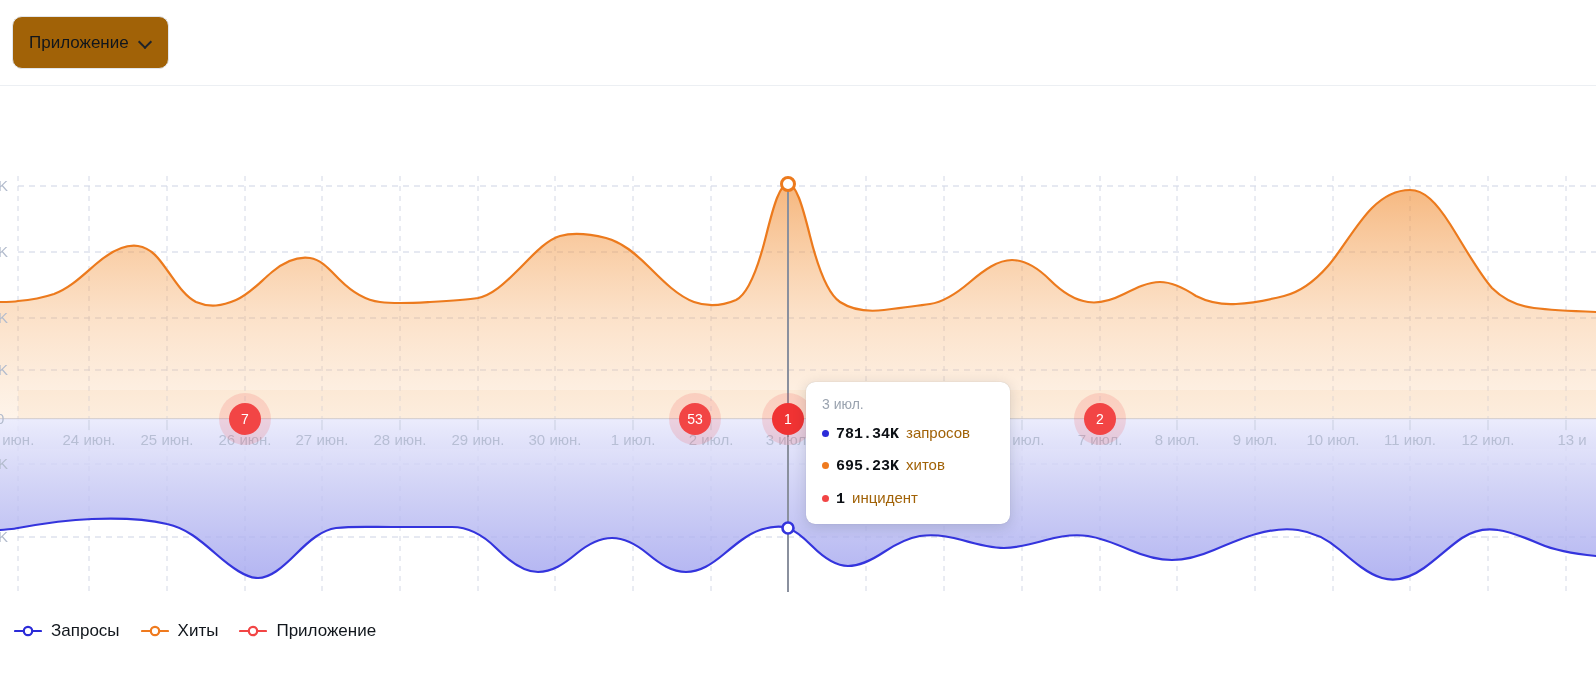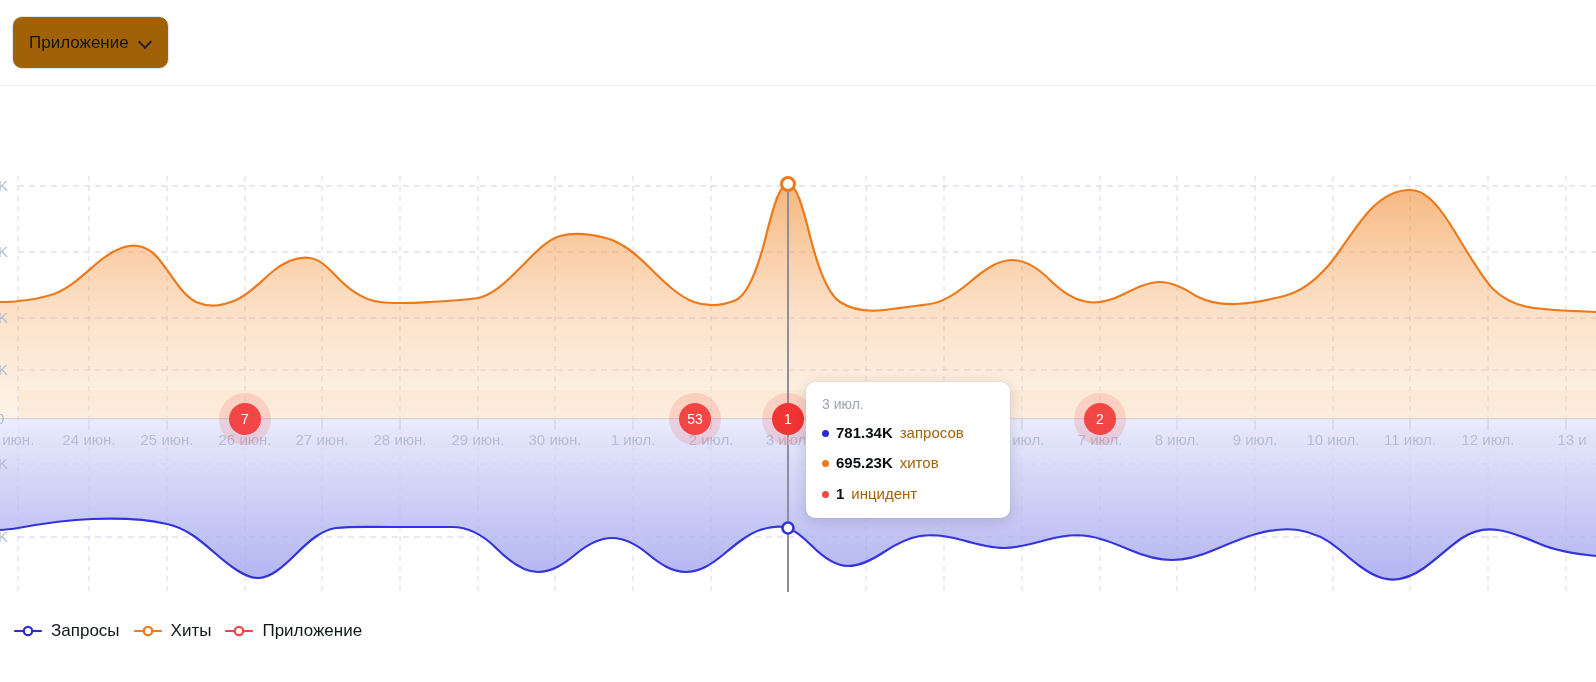--- a/index.html
+++ b/index.html
@@ -84,27 +84,27 @@
   }
   .tooltip .tt-date {
     font-size: 14px; color: #9aa3af; margin-bottom: 13px; line-height: 1;
   }
   .tt-row {
     display: flex; align-items: baseline; gap: 7px;
     font-size: 15px; color: #1d232b; margin-bottom: 13px; line-height: 1.15;
   }
   .tt-row:last-child { margin-bottom: 0; }
   .tt-bullet { width: 7px; height: 7px; border-radius: 50%; flex: none; position: relative; top: -1px; }
-  .tt-val { font-weight: bold; color: #0c1015; }
+  .tt-val { font-weight: bold; color: #0c1015; font-family: Liberation Mono, monospace; }
   .tt-unit { color: #a16207; }
 
   
   .legend {
     position: absolute; left: 14px; top: 622px;
-    display: flex; align-items: center; gap: 14px;
+    display: flex; align-items: center; gap: 21px;
   }
   .legend-item { display: flex; align-items: center; gap: 9px; cursor: pointer; }
   .legend-item .lg-mark { width: 28px; height: 14px; display: block; flex: none; }
   .legend-item .lg-text { font-size: 17px; color: #11161c; line-height: 1; }
 </style>
 </head>
 <body>
 
 <div class="page">
 

